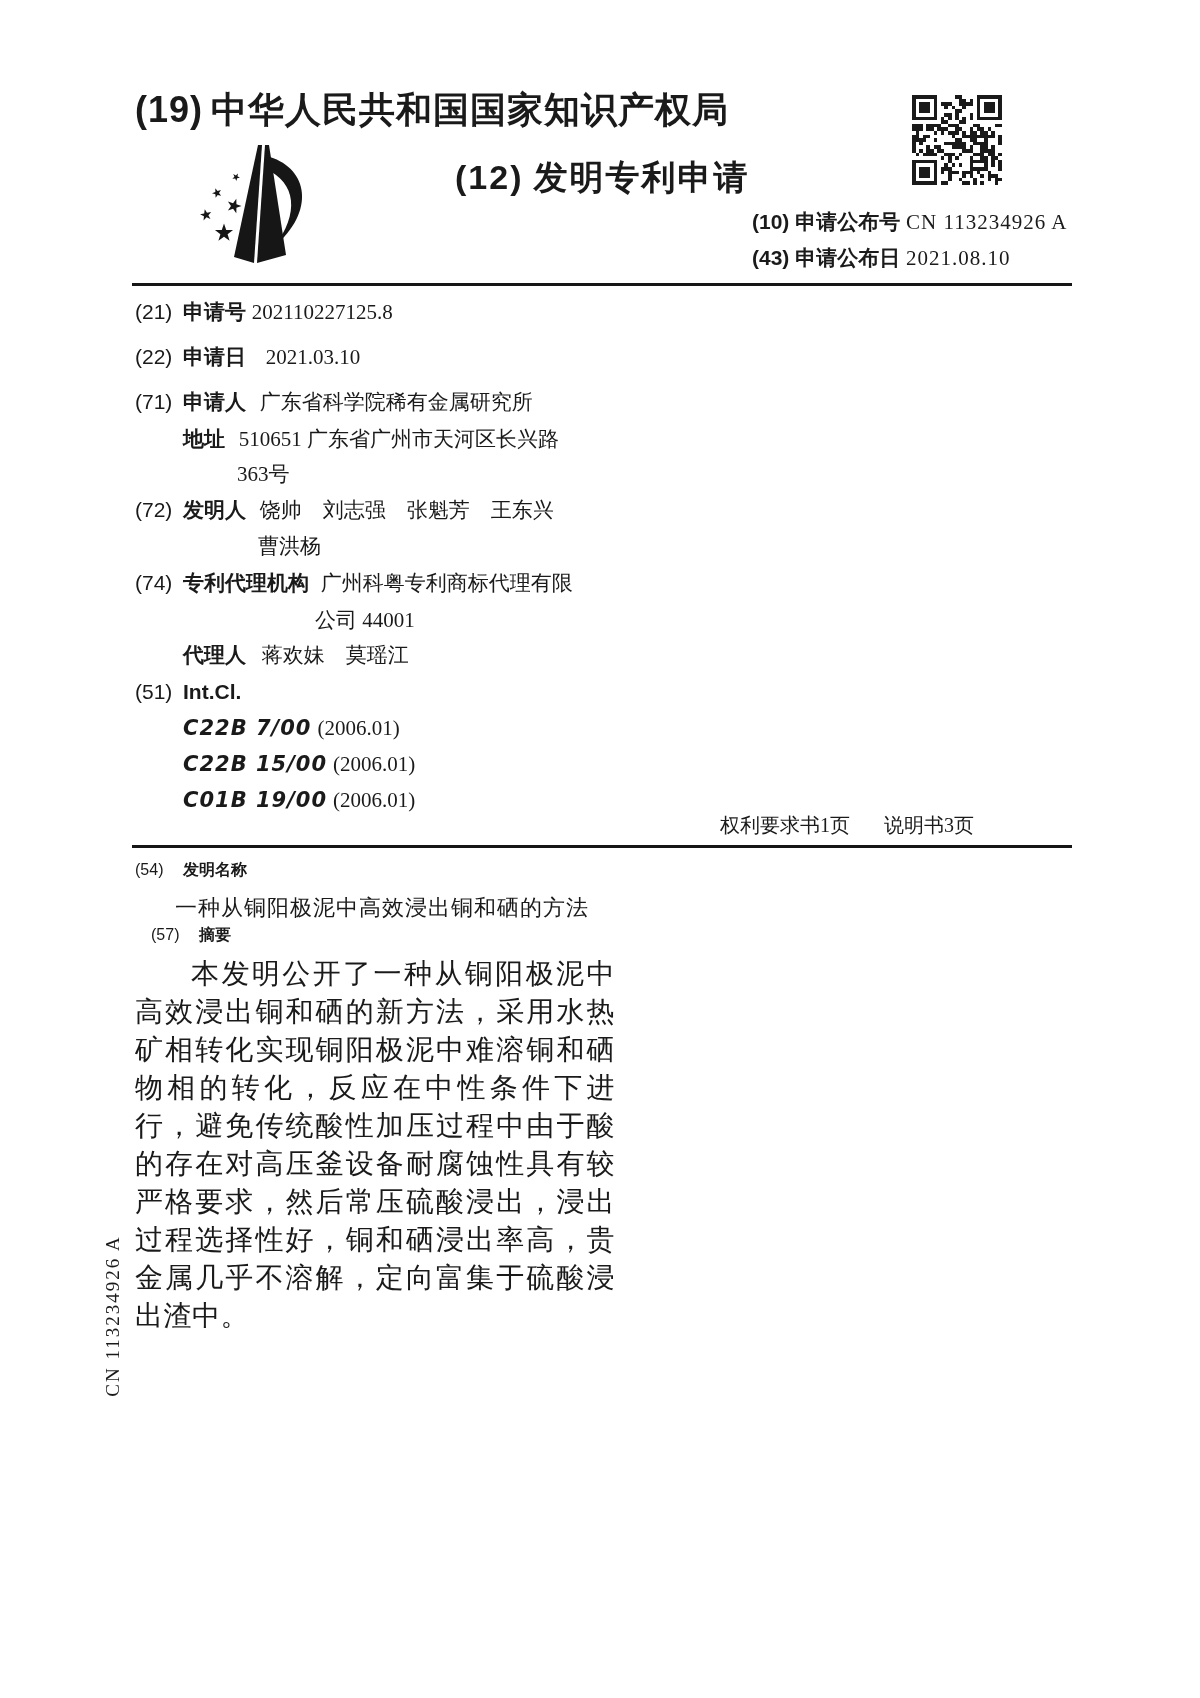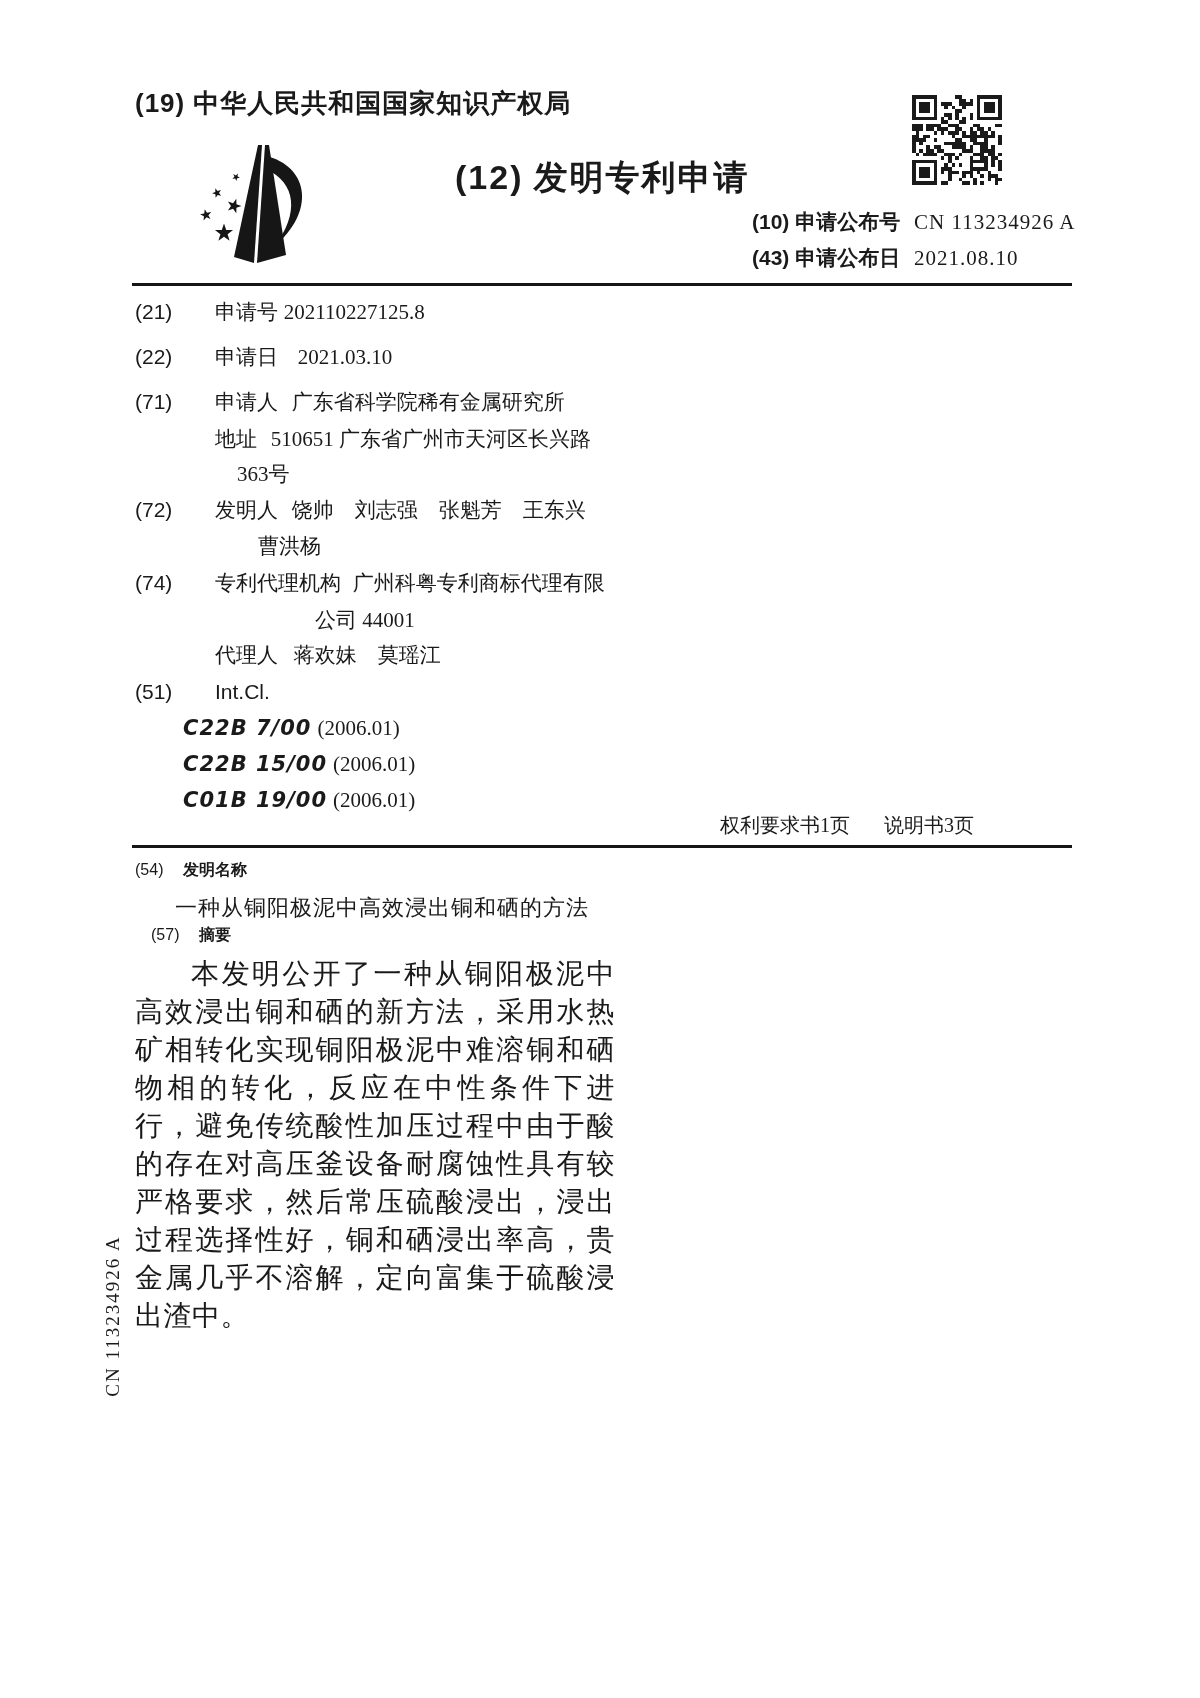--- a/index.html
+++ b/index.html
@@ -4,41 +4,41 @@
 <style>
   html,body{margin:0;padding:0;background:#e8e8e8;}
   .page{
     position:relative;width:1200px;height:1698px;margin:0 auto;
     background:#ffffff;color:#1a1a1a;overflow:hidden;
     font-family:"Liberation Sans",sans-serif;
   }
   .abs{position:absolute;}
   .sans{font-family:"Liberation Sans","DejaVu Sans",sans-serif;}
 
-  .office-line{left:135px;top:86px;font-size:26px;font-weight:600;letter-spacing:1px;}
+  .office-line{left:135px;top:86px;font-size:36px;font-weight:600;letter-spacing:1px;}
   .office-line .pfx{font-weight:600;margin-right:8px;}
 
   .doc-title{left:455px;top:155px;font-size:34px;font-weight:700;letter-spacing:2px;}
   .doc-title .pfx{margin-right:10px;}
 
   .pub-line{font-size:21px;white-space:nowrap;}
   .pub-line .pfx{font-weight:600;}
-  .pub-line .lbl{font-weight:700;margin-right:8px;}
+  .pub-line .lbl{font-weight:700;}
   .pub-line .val{font-family:"Liberation Serif","DejaVu Serif",serif;letter-spacing:1px;}
   .pub-no{left:752px;top:208px;}
   .pub-date{left:752px;top:244px;}
 
   .rule{left:132px;width:940px;height:3px;background:#161616;}
   .rule1{top:283px;}
   .rule2{top:845px;}
 
   .biblio{left:135px;top:298px;width:560px;font-size:21px;}
   .brow{position:absolute;left:0;white-space:nowrap;line-height:28px;}
   .brow .pfx{display:inline-block;width:48px;}
-  .brow .lbl{font-weight:400;margin-left:32px;}
+  .brow .lbl{font-weight:700;}
   .brow .val{font-family:"Liberation Serif","DejaVu Serif",serif;}
   .cont{font-family:"Liberation Serif","DejaVu Serif",serif;}
   .intcl-code{font-weight:700;font-style:italic;font-family:"DejaVu Sans",sans-serif;letter-spacing:1px;}
   .intcl-ver{font-family:"Liberation Serif","DejaVu Serif",serif;margin-left:6px;}
 
   .pages-info{left:720px;top:812px;font-size:20px;font-family:"Liberation Serif","DejaVu Serif",serif;}
   .pages-info .gap{display:inline-block;width:34px;}
 
   .sec-head{font-size:16px;white-space:nowrap;}
   .sec-head .pfx{display:inline-block;width:48px;}

